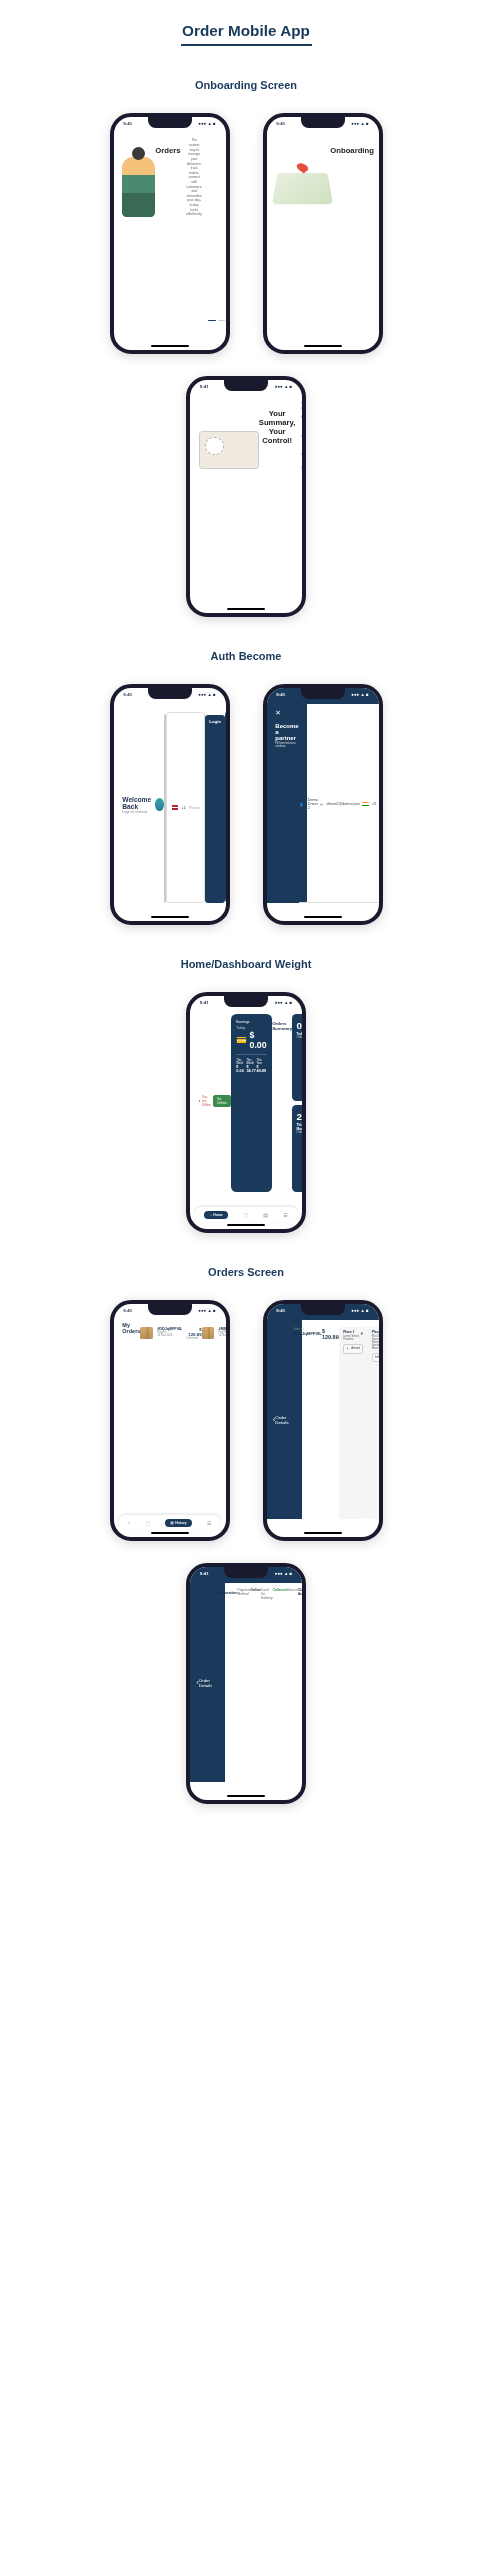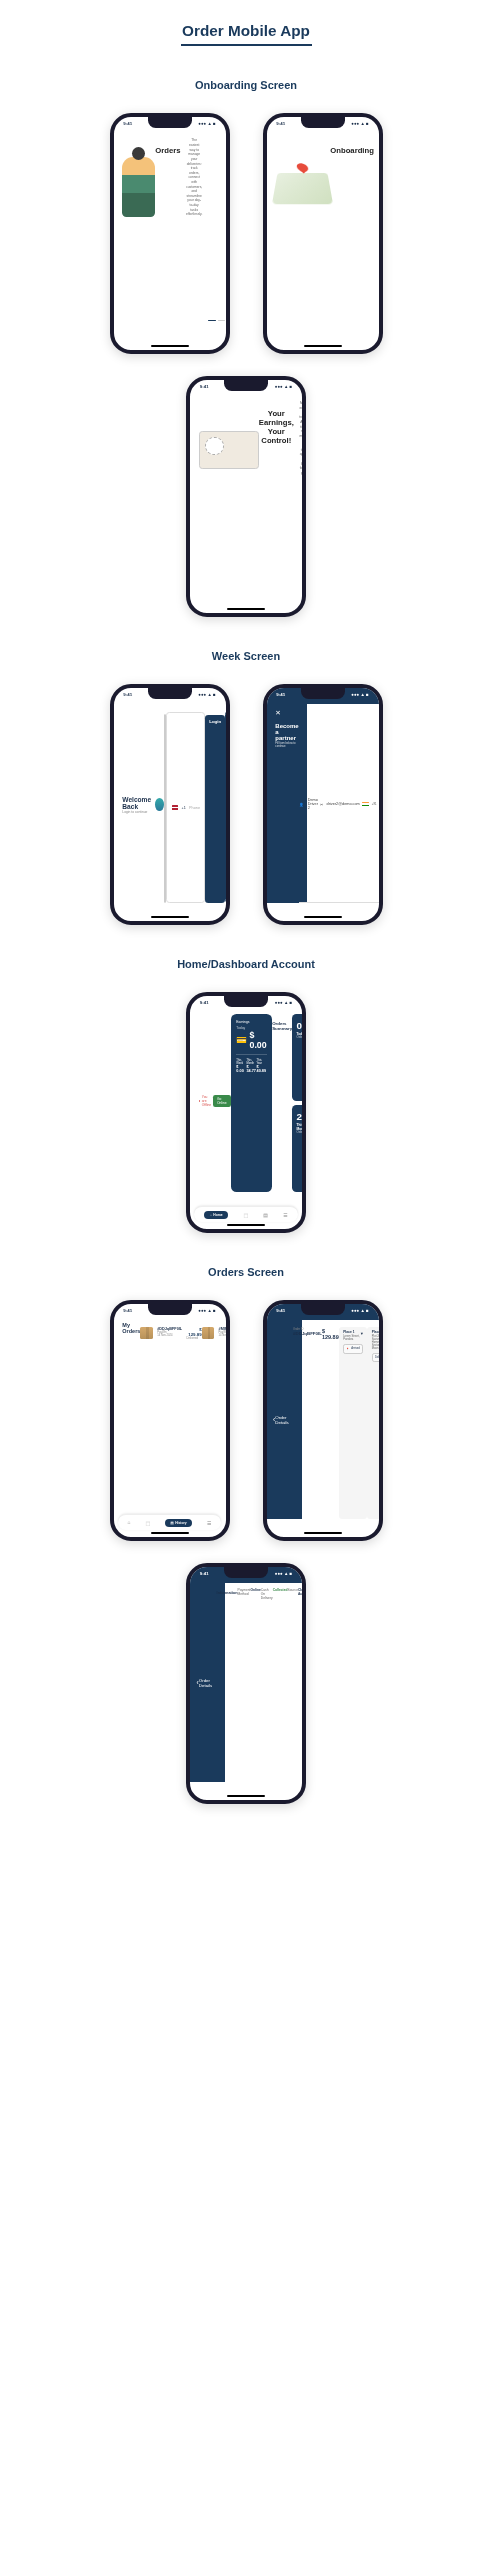--- a/index.html
+++ b/index.html
@@ -283,33 +283,33 @@
   <div class="phone">
     <div class="notch"></div>
     <div class="status-bar">
       <span>9:41</span>
       <span>●●● ▲ ■</span>
     </div>
     <div class="screen-content">
       <div class="onboard-illustration">
         <div class="illus-laptop"></div>
       </div>
-      <div class="onboard-title">Your Earnings, Your Control!</div>
+      <div class="onboard-title">Your Summary, Your Control!</div>
       <div class="onboard-desc">Monitor your earnings with ease and transparency. Access real-time earning reports and manage your finances directly through the app, all while optimizing your routes for maximum profitability.</div>
       <div class="progress-dots">
         <div class="dot"></div>
           <div class="dot"></div>
           <div class="dot active"></div>
       </div>
     </div>
     <div class="home-indicator"></div>
   </div>
 </div>
 
-<h2 class="section-title">Week Screen</h2>
+<h2 class="section-title">Auth Become</h2>
 
 <div class="phones-row">
 
   <div class="phone">
     <div class="notch"></div>
     <div class="status-bar">
       <span>9:41</span>
       <span>●●● ▲ ■</span>
     </div>
     <div class="screen-content">
@@ -368,21 +368,21 @@
       <div class="form-field">
         <span style="color:#aaa">Select</span>
         <span style="margin-left:auto">▾</span>
       </div>
       <div class="form-field" style="color:#aaa">Referral Code</div>
     </div>
     <div class="home-indicator" style="background:#000"></div>
   </div>
 </div>
 
-<h2 class="section-title">Home/Dashboard Account</h2>
+<h2 class="section-title">Home/Dashboard Weight</h2>
 
 <div class="phones-row">
   <div class="phone">
     <div class="notch"></div>
     <div class="status-bar">
       <span>9:41</span>
       <span>●●● ▲ ■</span>
     </div>
     <div class="screen-content" style="padding-bottom:26px;">
       <div class="status-pill">

